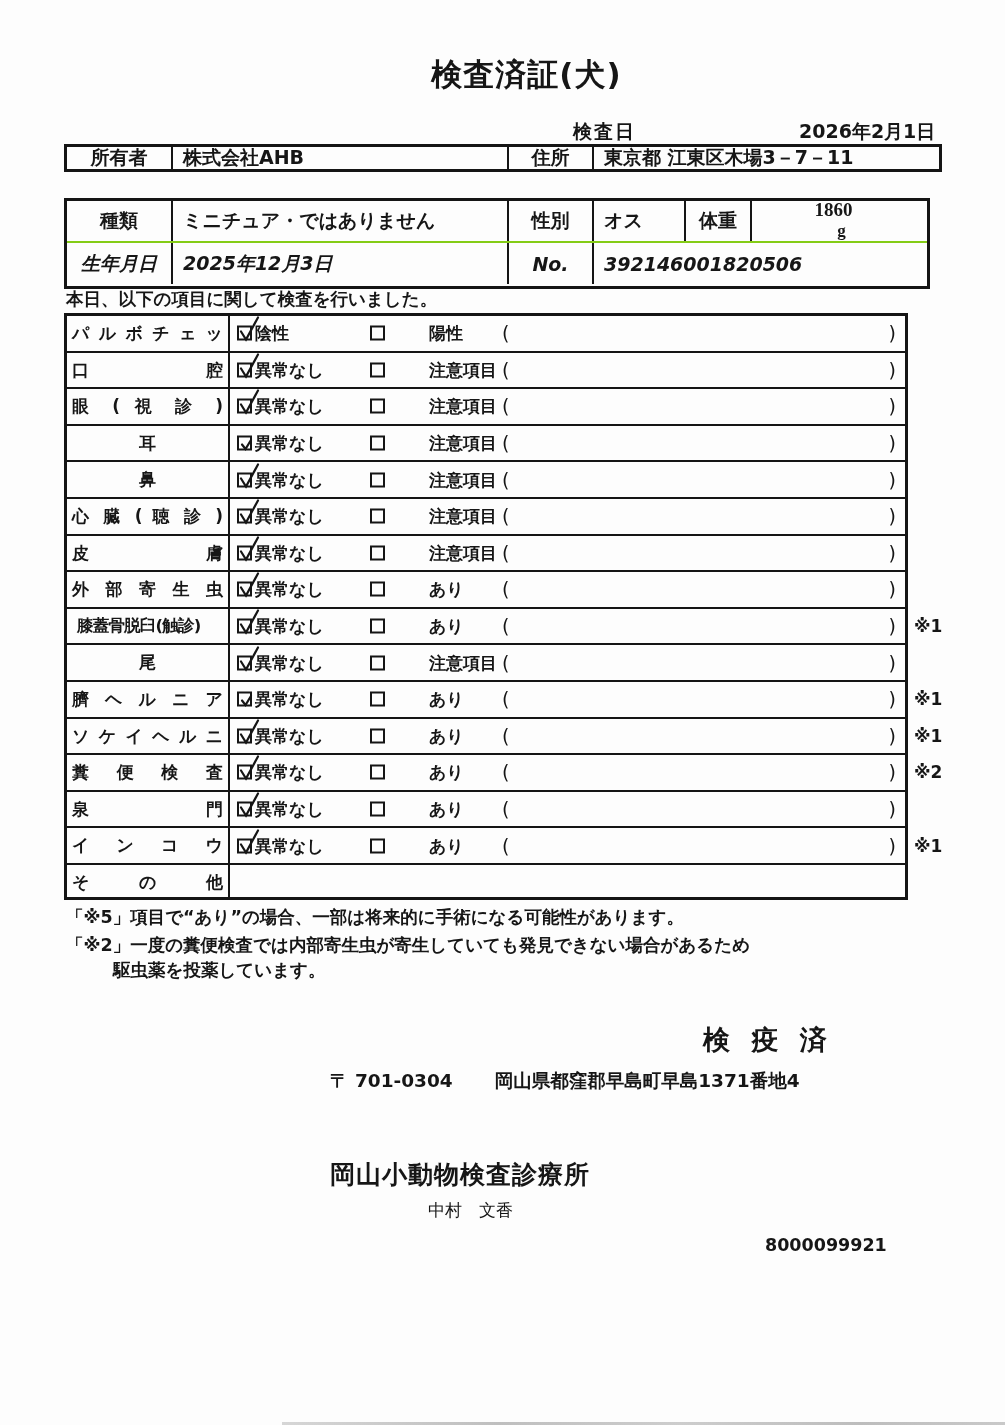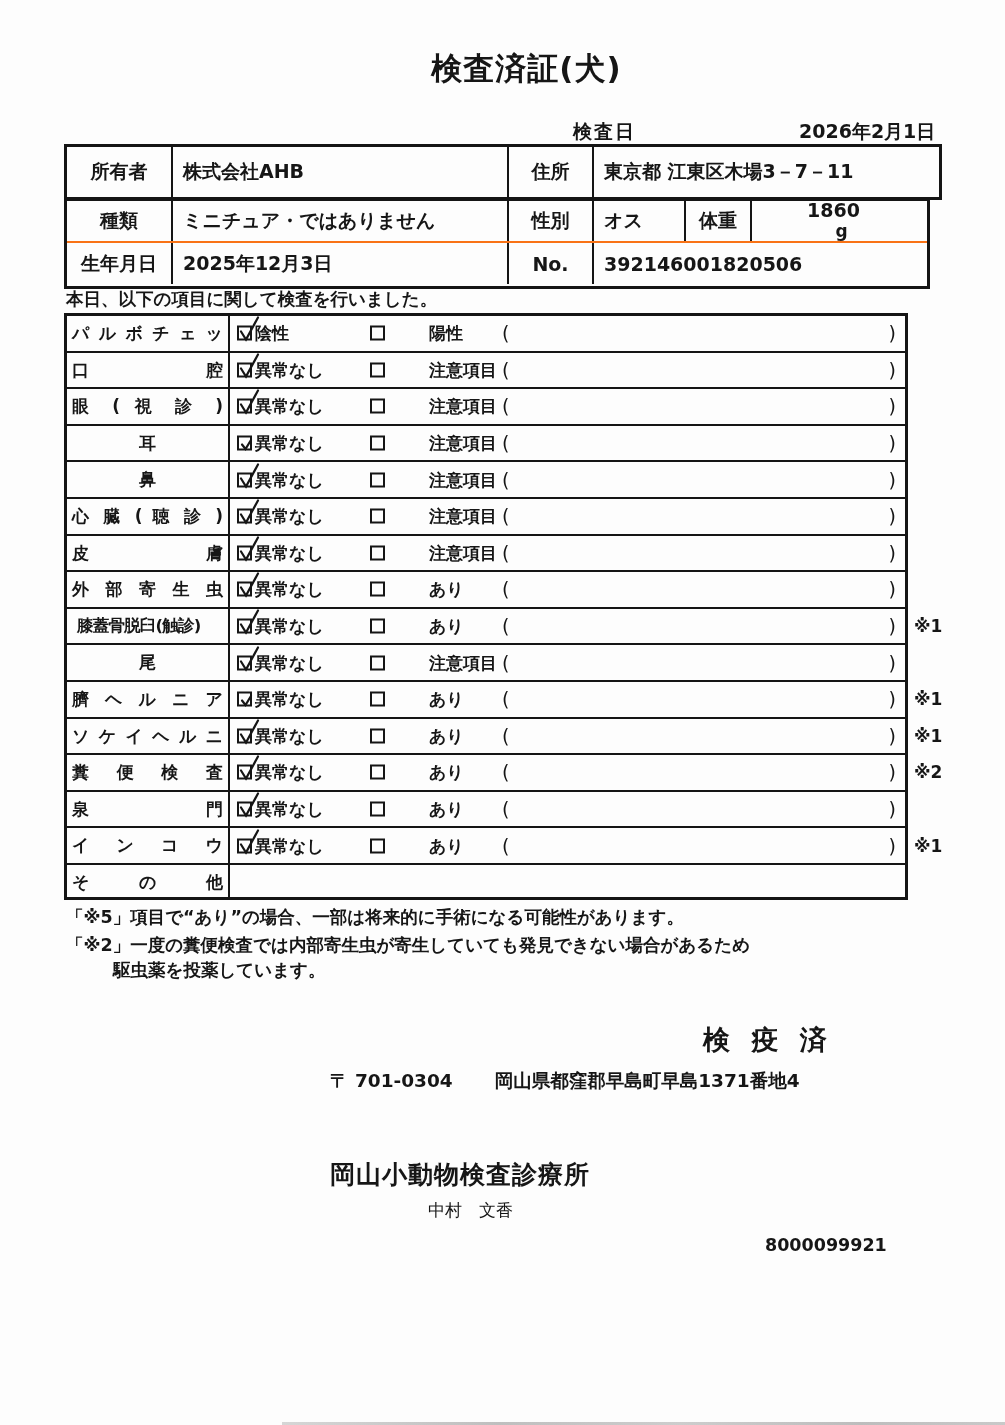--- a/index.html
+++ b/index.html
@@ -9,38 +9,38 @@
     width: 1005px; height: 1425px;
     margin: 0 auto;
     background: #fdfdfd;
     font-family: "DejaVu Sans", "Liberation Sans", sans-serif;
     color: #161616;
     overflow: hidden;
   }
   .abs { position: absolute; }
 
   
-  .title { top: 48px; left: 0; width: 100%; text-align: center;
+  .title { top: 54px; left: 0; width: 100%; text-align: center;
            font-size: 31px; font-weight: 700; letter-spacing: 1px; padding-left: 48px; }
   .exam-date-label { top: 119px; left: 573px; font-size: 19px; font-weight: 600; letter-spacing: 2px; }
   .exam-date-value { top: 119px; left: 799px; font-size: 19px; font-weight: 600; }
 
   
   .btable { border: 3px solid #151515; background: #fdfdfd; }
   .cell { display: flex; align-items: center; font-size: 19px; font-weight: 600; overflow: hidden; }
   .cell.center { justify-content: center; }
   .cell.pad { padding-left: 10px; }
   .cell.vline { border-left: 2px solid #151515; }
 
-  .owner-table { top: 144px; left: 64px; width: 878px; height: 56px;
+  .owner-table { top: 144px; left: 64px; width: 878px; height: 28px;
                  display: grid; grid-template-columns: 104px 336px 85px 1fr; }
   .animal-table { top: 198px; left: 64px; width: 866px; height: 91px; }
   .animal-r1 { display: grid; grid-template-columns: 104px 336px 85px 92px 66px 1fr;
-               height: 42px; border-bottom: 2px solid #f97316; }
-  .animal-r2 { display: grid; grid-template-columns: 104px 336px 85px 1fr; height: 41px; }
+               height: 42px; border-bottom: 2px solid #84cc16; font-family: Liberation Serif, serif; }
+  .animal-r2 { display: grid; grid-template-columns: 104px 336px 85px 1fr; height: 41px; font-style: italic; }
   .weight-cell { justify-content: flex-end; padding-right: 12px; flex-direction: column; }
   .weight-unit { margin-left: 16px; font-size: 17px; }
 
   .intro { top: 287px; left: 66px; font-size: 17.5px; font-weight: 600; }
 
   
   .insp-table { top: 313px; left: 64px; width: 844px; }
   .insp-row { position: relative; display: grid; grid-template-columns: 163px 1fr;
               height: 36.6px; border-bottom: 2px solid #151515; }
   .insp-row.last { border-bottom: none; height: 32px; }

